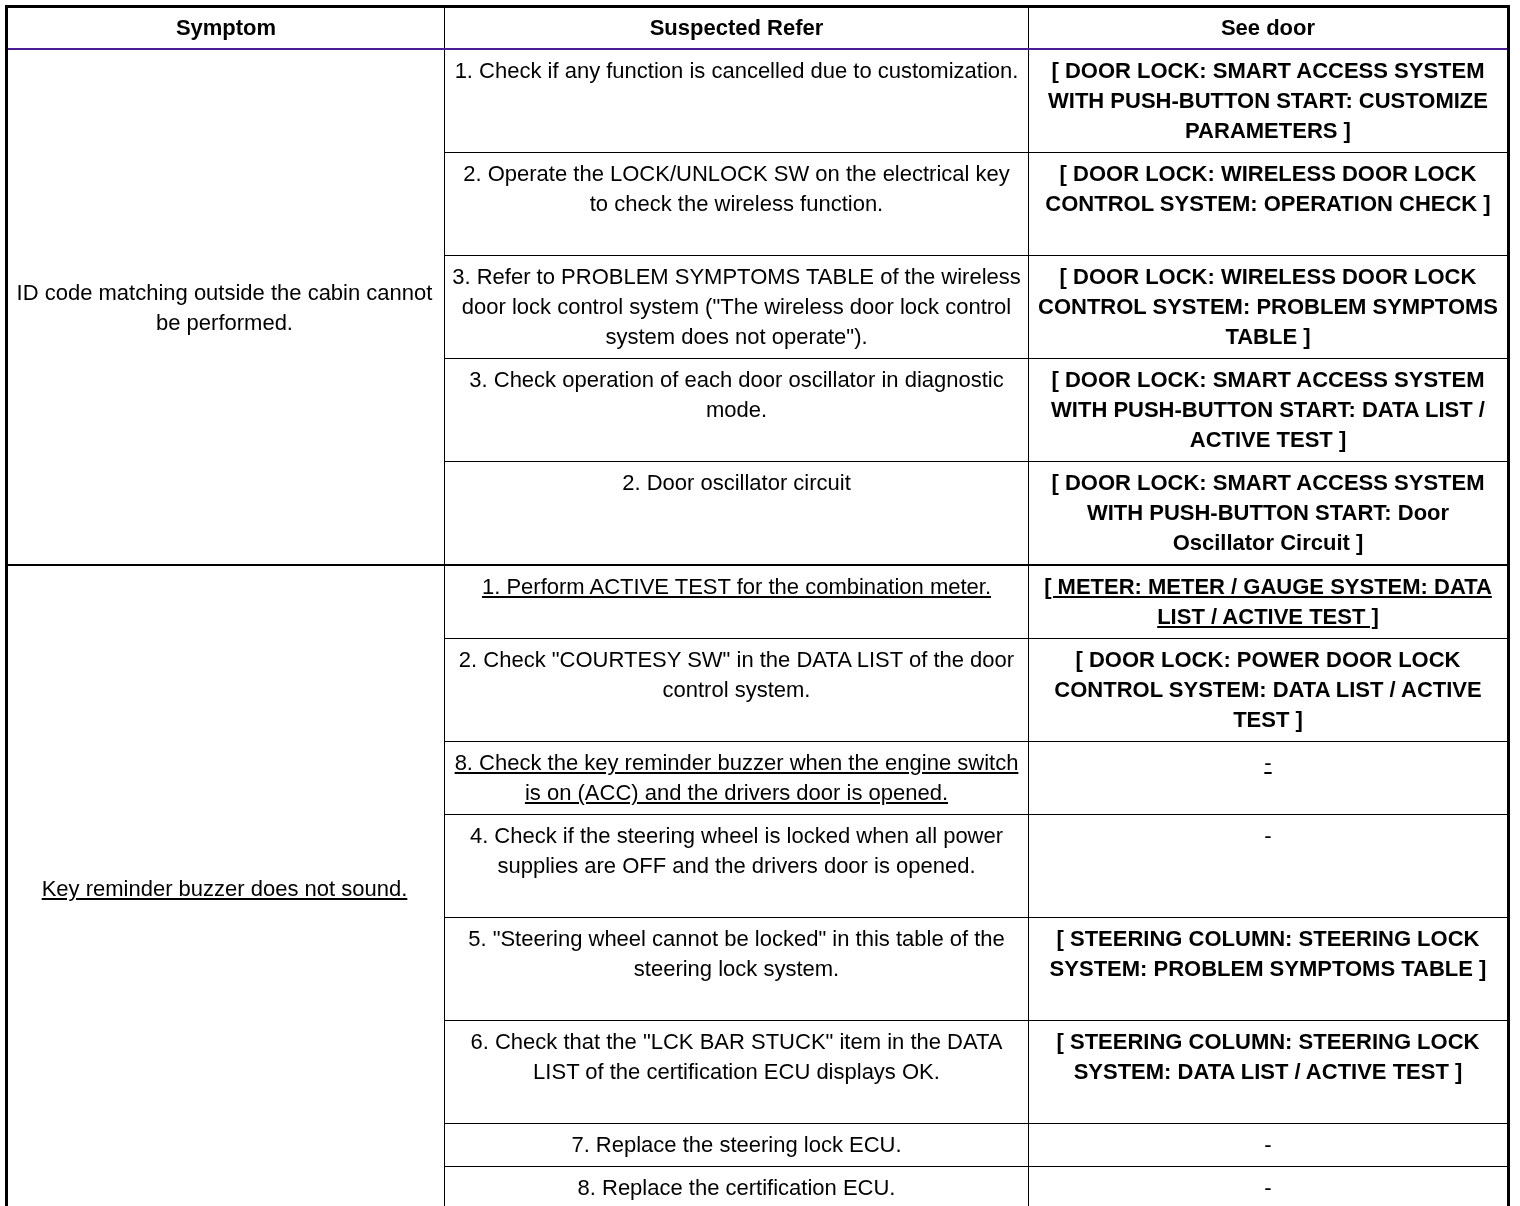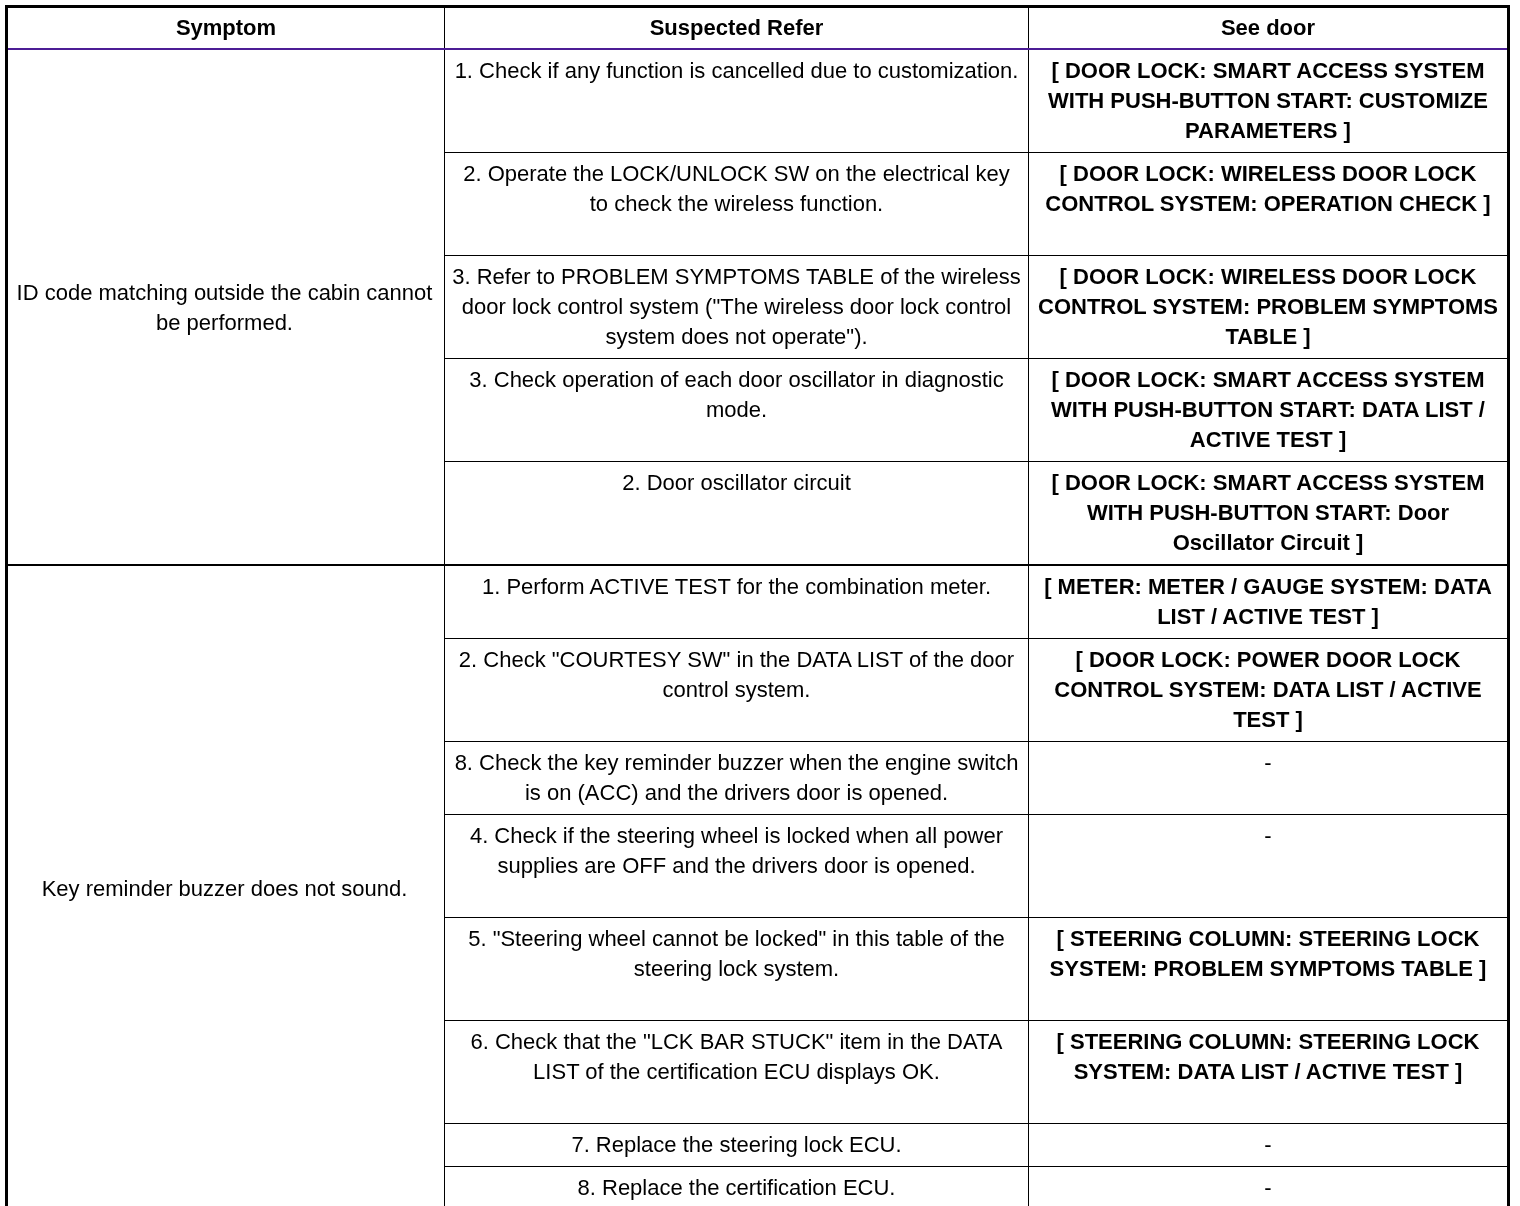--- a/index.html
+++ b/index.html
@@ -26,21 +26,21 @@
     padding: 5px 6px 4px 6px;
     border-bottom: 2px solid #4c1d95;
   }
   .tbl td.symptom { vertical-align: middle; padding-left: 3px; }
   .tbl td.see { font-weight: bold; letter-spacing: 0px; margin-top: 7px; }
   .tbl tr.group-start td { border-top: 2px solid #000; }
   col.c1 { width: 438px; }
   col.c2 { width: 584px; }
   col.c3 { width: 480px; }
   .h3 td { height: 92px; }
-  .h2 td { height: 62px; }
+  .h2 td { height: 62px; text-decoration: underline; }
   .h1 td { height: 32px; }
 </style>
 </head>
 <body>
 
 <table class="tbl">
   <colgroup>
       <col class="c1">
       <col class="c2">
       <col class="c3">

